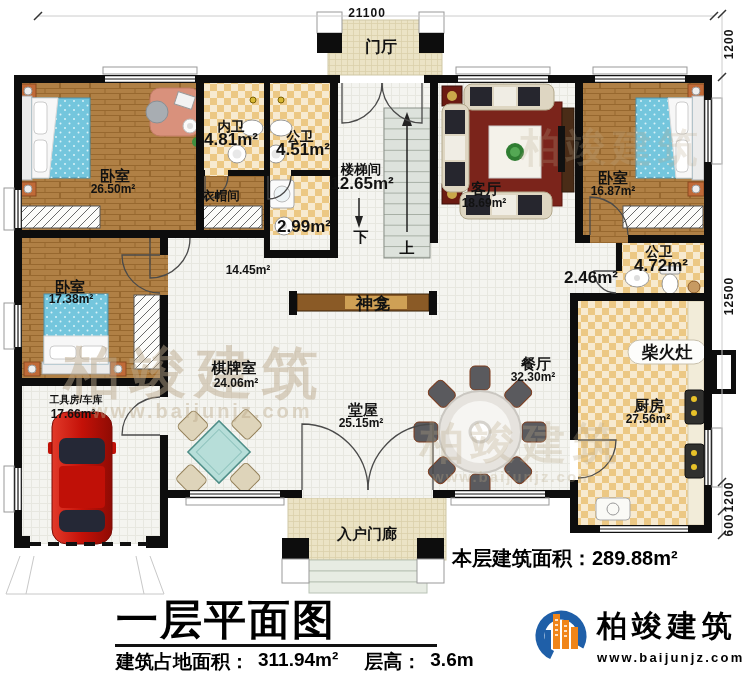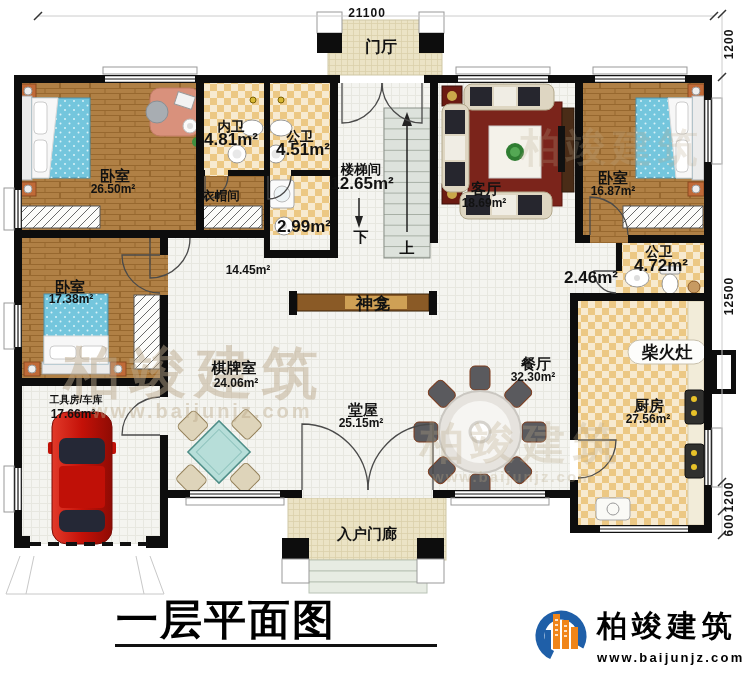--- a/index.html
+++ b/index.html
@@ -428,21 +428,31 @@
 <span class="lbl rn" style="left:70px;top:286px">卧室</span>
 <span class="lbl ra" style="left:71px;top:299px">17.38m²</span>
 <span class="lbl rn-m" style="left:76px;top:400px;font-size:10px">工具房/车库</span>
 <span class="lbl ra" style="left:73px;top:414px">17.66m²</span>
 <span class="lbl rn" style="left:367px;top:533px">入户门廊</span>
 
 <div class="ft title-row">
   <span class="title-zh">一层平面图</span>
 </div>
 <div class="title-underline"></div>
+<div class="ft sub-row">
+  <span>建筑占地面积：</span>
+  <span>311.94m²</span>
+  <span style="width:8px"></span>
+  <span>层高：</span>
+  <span>3.6m</span>
+</div>
 <div class="ft stat-col">
+  <div>
+    <span>本层建筑面积：</span><span>289.88m²</span>
+  </div>
 </div>
 <div class="ft brand-row">
   <svg width="56" height="56" viewBox="0 0 56 56">
     <circle cx="28" cy="30" r="21" fill="none" stroke="#1f5fa8" stroke-width="9" stroke-dasharray="100 32" transform="rotate(115 28 30)"></circle>
     <rect x="12" y="24" width="6" height="19" fill="#1f5fa8"></rect>
     <rect x="20" y="8" width="7" height="35" fill="#f08519"></rect>
     <rect x="29" y="14" width="7" height="29" fill="#f08519"></rect>
     <rect x="38" y="21" width="7" height="22" fill="#f08519"></rect>
     <path d="M22 14 h3 M22 19 h3 M22 24 h3 M22 29 h3 M31 20 h3 M31 25 h3 M31 30 h3" stroke="#fff" stroke-width="1.4"></path>
   </svg>

